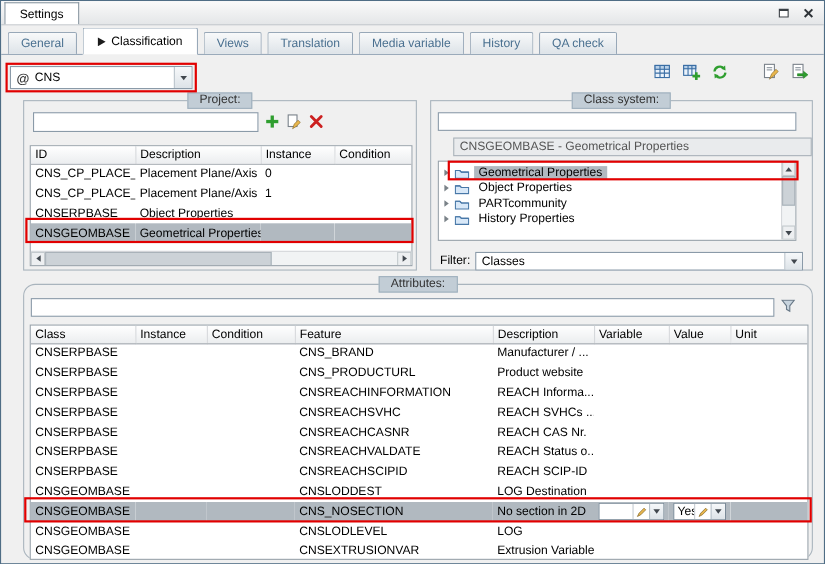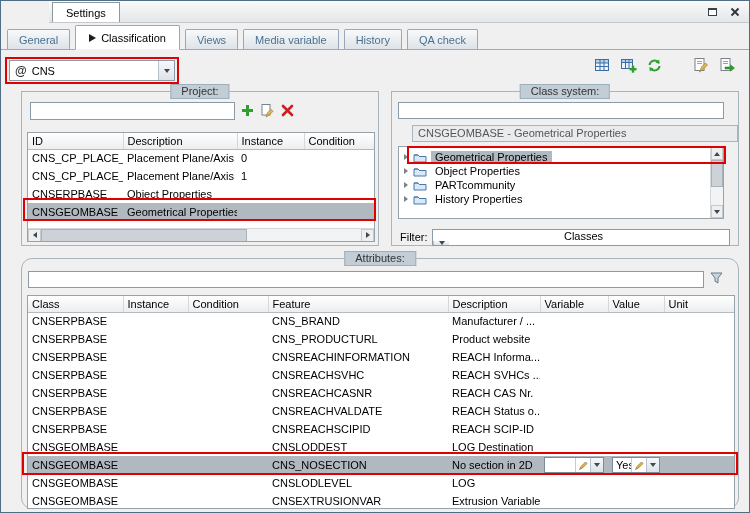--- a/index.html
+++ b/index.html
@@ -2,21 +2,21 @@
 <html><head>
 <meta charset="utf-8">
 <style>
   * { box-sizing: border-box; }
   html,body { margin:0; padding:0; }
   body { font-family:"Liberation Sans", sans-serif; font-size:11px; color:#000; background:#888; }
   #window { position:relative; width:750px; height:513px; background:#f0f0f0; border:1px solid #4f6d85; overflow:hidden; }
 
   
   .titlebar { position:absolute; top:0; left:0; right:0; height:22px;
-              background:linear-gradient(#fafafa,#e4e6e8); border-bottom:1px solid #c2c8cd;margin-left:48px; }
+              background:linear-gradient(#fafafa,#e4e6e8); border-bottom:1px solid #c2c8cd; }
   .title-tab { position:absolute; left:3px; top:1px; bottom:0; padding:0 13px;
                background:#fff; border:1px solid #8b98a2; border-bottom:none;
                display:flex; align-items:center; }
   .win-controls { position:absolute; right:5px; top:3px; display:flex; gap:3px; align-items:center; }
   .win-btn { width:19px; height:15px; display:flex; align-items:center; justify-content:center; cursor:default; }
   .max-glyph { width:9px; height:8px; border:1px solid #3a3f44; border-top:2px solid #3a3f44; background:#fff; }
 
   
   .tabbar { position:absolute; top:24px; left:0; right:0; height:25px;
             display:flex; align-items:flex-end; padding-left:6px; gap:5px;
@@ -92,21 +92,21 @@
                 overflow:hidden; white-space:nowrap; }
   #cs-tree { position:absolute; left:6px; top:54px; width:326px; height:73px; background:#fff;
              border:1px solid #98a2aa; overflow:hidden; padding-top:3px; }
   .tree-item { height:14px; display:flex; align-items:center; padding-left:3px; cursor:default; }
   .tw { width:0; height:0; border-top:3px solid transparent; border-bottom:3px solid transparent;
         border-left:4px solid #7a8288; margin:0 5px 0 2px; flex:none; }
   .folder { flex:none; margin-right:4px; display:flex; }
   .tree-label { padding:0 4px; white-space:nowrap; }
   .tree-item.selected .tree-label { background:#b1b9c0; }
   #cs-filter-label { position:absolute; left:8px; top:139px; }
-  #cs-filter-combo { position:absolute; left:40px; top:137px; width:298px; height:17px;flex-direction:column; }
+  #cs-filter-combo { position:absolute; left:40px; top:137px; width:298px; height:17px; }
 
   
   #gb-attr { left:20px; top:257px; width:718px; height:251px;border-radius:11px; }
   #attr-filter { position:absolute; left:6px; top:12px; width:676px; }
   #attr-funnel { position:absolute; left:688px; top:13px; cursor:default; }
   #attr-list { left:5px; top:36px; width:708px; height:214px; }
 
   .cell-editor { display:flex; align-items:center; height:16px; background:#fff;
                  border:1px solid #7a8a98; overflow:hidden; }
   .ed-text { flex:1; padding-left:3px; overflow:hidden; white-space:nowrap; }
@@ -146,20 +146,23 @@
   <div class="tabbar">
     <div class="tab">
         <span>General</span>
       </div>
     <div class="tab active">
       <span class="play-tri"></span>
       <span>Classification</span>
     </div>
     <div class="tab">
         <span>Views</span>
+      </div>
+    <div class="tab">
+        <span>Translation</span>
       </div>
     <div class="tab">
         <span>Media variable</span>
       </div>
     <div class="tab">
         <span>History</span>
       </div>
     <div class="tab">
         <span>QA check</span>
       </div>

